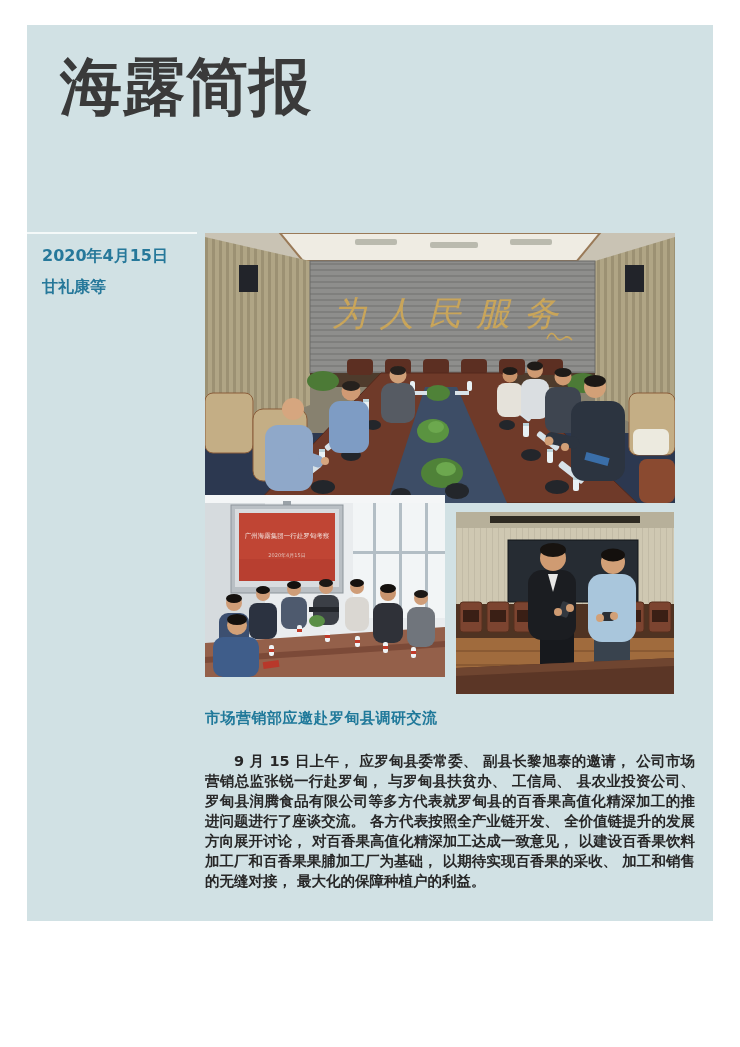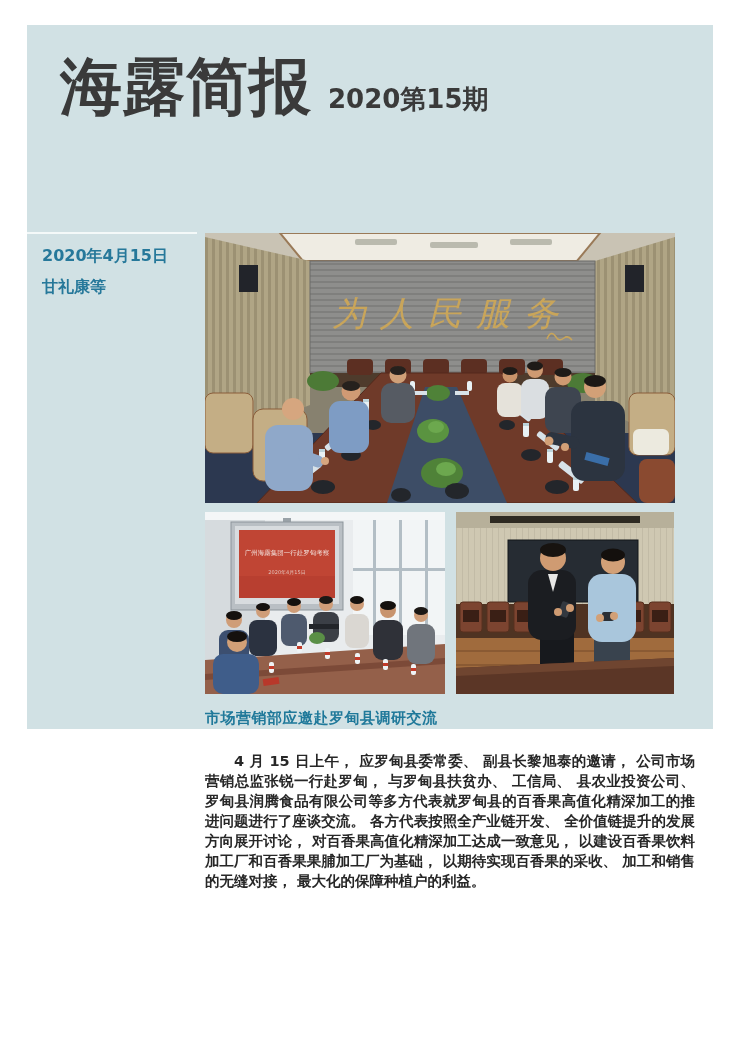--- a/index.html
+++ b/index.html
@@ -3,62 +3,61 @@
 <meta charset="utf-8">
 <style>
   html,body{margin:0;padding:0;}
   body{
     width:740px;height:1047px;background:#ffffff;
     font-family:"DejaVu Sans","Liberation Sans",sans-serif;
     position:relative;overflow:hidden;
   }
   #page{position:absolute;left:0;top:0;width:740px;height:1047px;background:#ffffff;}
   .panel{
-    position:absolute;left:27px;top:25px;width:686px;height:704px;
+    position:absolute;left:27px;top:25px;width:686px;height:896px;
     background:#d1e1e4;
   }
   .masthead{
     position:absolute;left:33px;top:26px;
     display:flex;align-items:baseline;gap:16px;color:#3a3a3a;
   }
   .masthead .title{font-size:62px;font-weight:900;letter-spacing:1px;line-height:1.15;}
   .masthead .issue{font-size:26px;font-weight:700;}
   .divider{
     position:absolute;left:0;top:207px;width:170px;height:2px;background:#f4f9f9;
   }
   .side-date,.side-dept{
     position:absolute;left:15px;color:#26789a;font-weight:700;font-size:16px;white-space:nowrap;
   }
   .side-date{top:221px;}
   .side-dept{top:252px;}
   .photo{position:absolute;overflow:hidden;background:#9a9a8c;}
   .photo svg{display:block;}
   .photo-main{left:178px;top:208px;width:470px;height:270px;font-family:Liberation Serif, serif;}
-  .photo-a{left:178px;top:487px;width:240px;height:182px;text-decoration:underline;}
+  .photo-a{left:178px;top:470px;width:240px;height:182px;text-decoration:underline;}
   .photo-b{left:429px;top:487px;width:218px;height:182px;}
   .heading{
     position:absolute;left:178px;top:684px;
     font-size:15px;font-weight:800;color:#20799a;letter-spacing:0.5px;white-space:nowrap;
   }
   .article{
     position:absolute;left:178px;top:726px;width:490px;
     color:#272727;font-size:14.5px;line-height:20px;font-weight:700;
     text-align:justify;text-justify:inter-ideograph;
   }
   .article p{margin:0;text-indent:2em;}
 </style>
 </head>
 <body>
 
 <div id="page">
   <div class="panel">
 
     <div class="masthead">
       <div class="title">海露简报</div>
-      <div class="issue">2020第15期</div>
     </div>
 
     <div class="divider"></div>
     <div class="side-date">2020年4月15日</div>
     <div class="side-dept">甘礼康等</div>
 
     <div class="photo photo-main">
       <svg viewBox="0 0 470 270" width="470" height="270">
         <defs>
           <pattern id="vstripe" width="7" height="10" patternUnits="userSpaceOnUse">
@@ -324,17 +323,17 @@
           <circle cx="144" cy="106" r="4" fill="#d2a077"></circle>
             <circle cx="158" cy="104" r="4" fill="#d2a077"></circle>
         </g>
         <polygon points="0,156 218,146 218,182 0,182" fill="#5b3626"></polygon>
         <polygon points="0,156 218,146 218,154 0,164" fill="#6f4530"></polygon>
       </svg>
     </div>
 
     <div class="heading">市场营销部应邀赴罗甸县调研交流</div>
     <div class="article">
-      <p>4 月 15 日上午， 应罗甸县委常委、 副县长黎旭泰的邀请， 公司市场营销总监张锐一行赴罗甸， 与罗甸县扶贫办、 工信局、 县农业投资公司、 罗甸县润腾食品有限公司等多方代表就罗甸县的百香果高值化精深加工的推进问题进行了座谈交流。 各方代表按照全产业链开发、 全价值链提升的发展方向展开讨论， 对百香果高值化精深加工达成一致意见， 以建设百香果饮料加工厂和百香果果脯加工厂为基础， 以期待实现百香果的采收、 加工和销售的无缝对接， 最大化的保障种植户的利益。</p>
+      <p>9 月 15 日上午， 应罗甸县委常委、 副县长黎旭泰的邀请， 公司市场营销总监张锐一行赴罗甸， 与罗甸县扶贫办、 工信局、 县农业投资公司、 罗甸县润腾食品有限公司等多方代表就罗甸县的百香果高值化精深加工的推进问题进行了座谈交流。 各方代表按照全产业链开发、 全价值链提升的发展方向展开讨论， 对百香果高值化精深加工达成一致意见， 以建设百香果饮料加工厂和百香果果脯加工厂为基础， 以期待实现百香果的采收、 加工和销售的无缝对接， 最大化的保障种植户的利益。</p>
     </div>
 
   </div>
 </div>
 
 </body></html>

